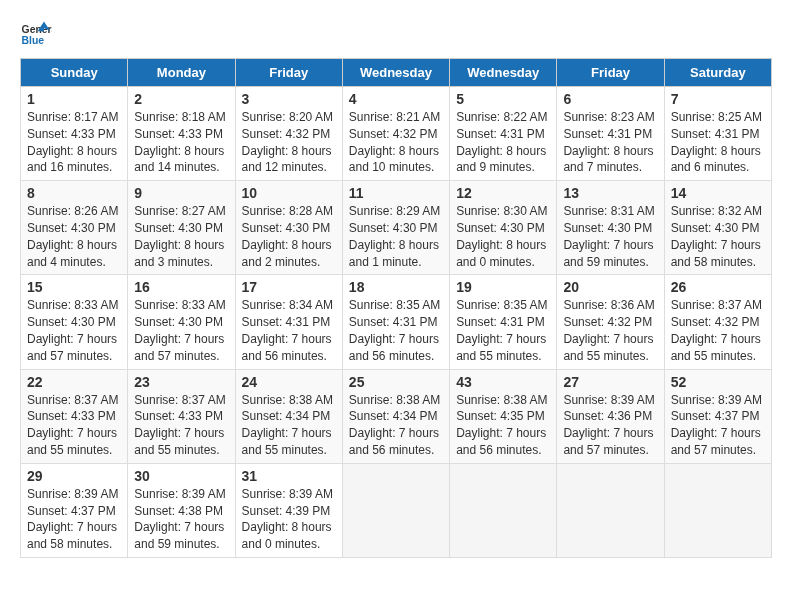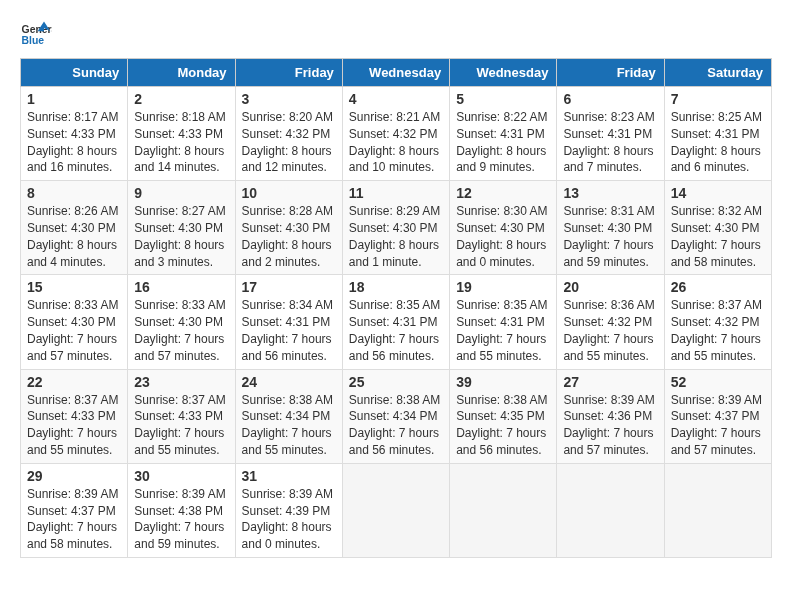--- a/index.html
+++ b/index.html
@@ -38,21 +38,21 @@
       color: #333;
     }
     table {
       width: 100%;
       border-collapse: collapse;
       table-layout: fixed;
     }
     th {
       background-color: #1a6fb5;
       color: #fff;
-      text-align: right;
+      text-align: center;
       padding: 6px 8px;
       font-size: 13px;
       font-weight: bold;
       border: 1px solid #ccc;
     }
     td {
       vertical-align: top;
       border: 1px solid #ddd;
       padding: 4px 6px;
       font-size: 10px;
@@ -310,21 +310,21 @@
       </td>
         <td>
         <span class="day-number">25</span>
         <div class="day-info">
           Sunrise: 8:38 AM<br>
           Sunset: 4:34 PM<br>
           Daylight: 7 hours and 56 minutes.
         </div>
       </td>
         <td>
-        <span class="day-number">39</span>
+        <span class="day-number">43</span>
         <div class="day-info">
           Sunrise: 8:38 AM<br>
           Sunset: 4:35 PM<br>
           Daylight: 7 hours and 56 minutes.
         </div>
       </td>
         <td>
         <span class="day-number">27</span>
         <div class="day-info">
           Sunrise: 8:39 AM<br>

